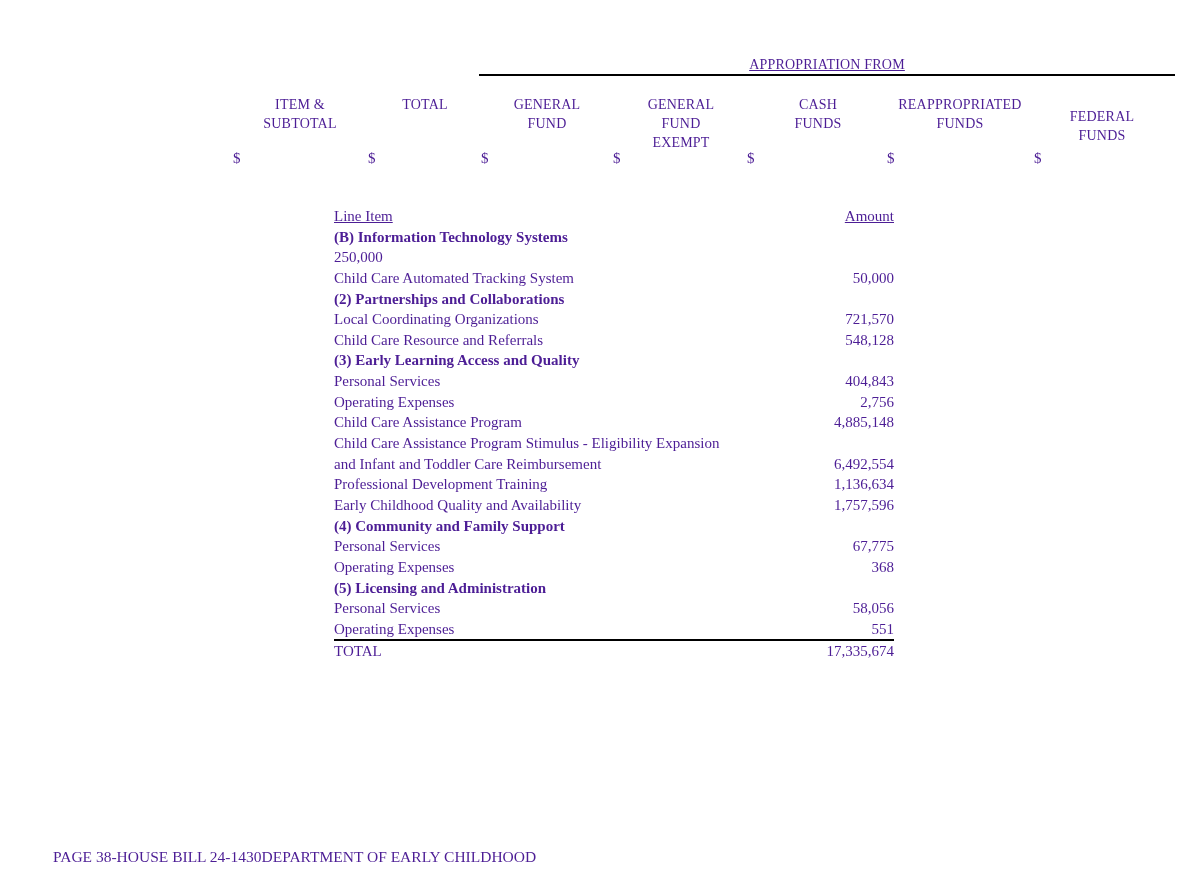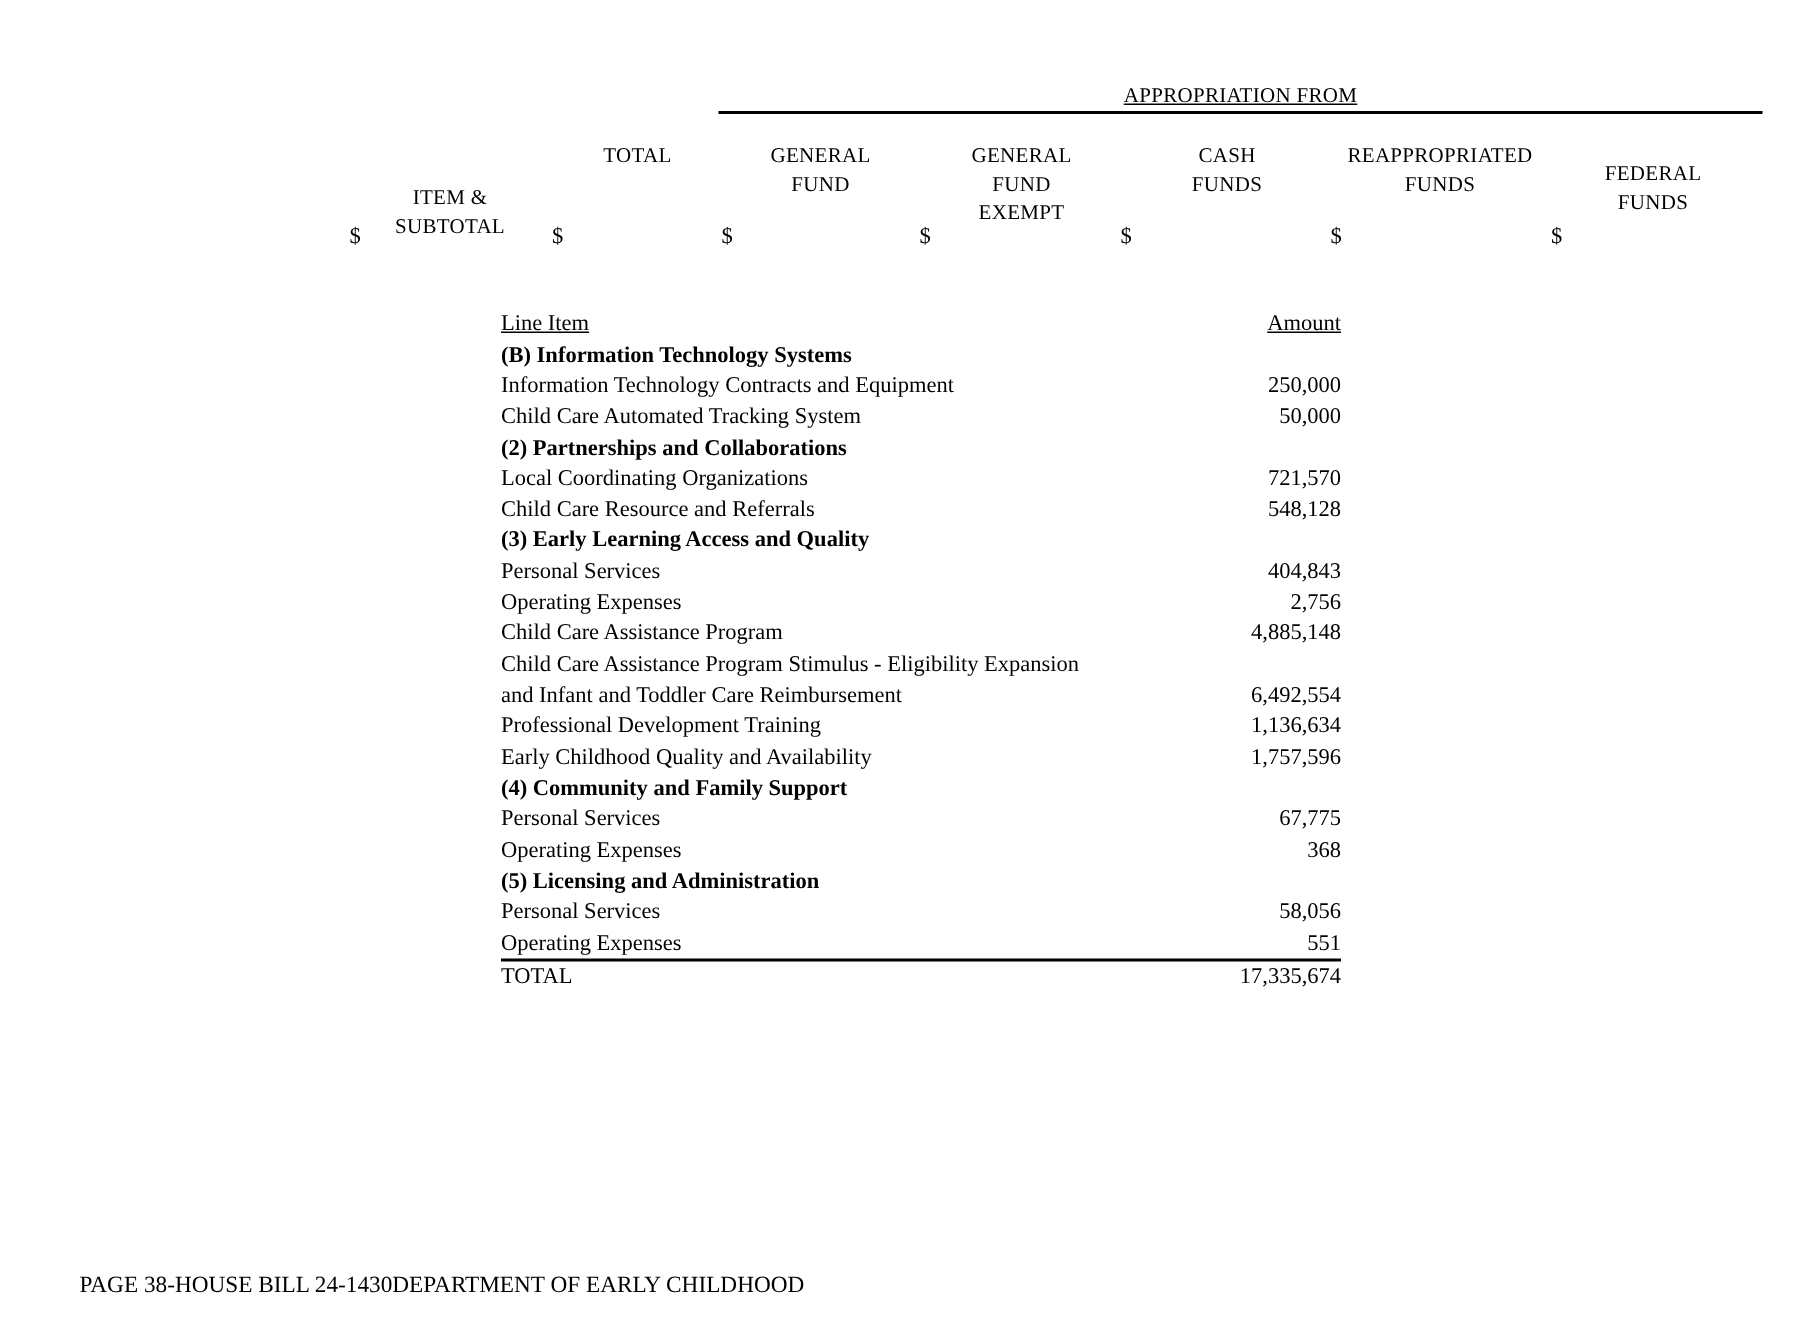--- a/index.html
+++ b/index.html
@@ -1,21 +1,21 @@
 <!DOCTYPE html>
 <html><head>
 <meta charset="utf-8">
 <style>
   html, body { margin: 0; padding: 0; background: #fff; }
   .page {
     position: relative;
     width: 1200px;
     height: 879px;
     background: #ffffff;
-    color: #000000;
+    color: #4c1d95;
     font-family: "Liberation Serif", "DejaVu Serif", serif;
     overflow: hidden;
   }
 
   
   .approp-title {
     position: absolute;
     top: 57px;
     left: 479px;
     width: 696px;
@@ -35,21 +35,21 @@
   .hcol {
     position: absolute;
     top: 95px;
     transform: translateX(-50%);
     text-align: center;
     white-space: pre-line;
     font-size: 14px;
     line-height: 19px;
     letter-spacing: 0.2px;
   }
-  .hcol-0 { left: 300px; margin-top: 28px; }
+  .hcol-0 { left: 300px; }
   .hcol-1 { left: 425px; }
   .hcol-2 { left: 547px; }
   .hcol-3 { left: 681px; }
   .hcol-4 { left: 818px; }
   .hcol-5 { left: 960px; }
   .hcol-6 { left: 1102px; margin-top: 12px; }
   .dollar {
     position: absolute;
     top: 150px;
     font-size: 15px;
@@ -130,21 +130,20 @@
     <div class="lt-row lt-head">
       <span class="lt-label">Line Item</span>
       <span class="lt-amount">Amount</span>
     </div>
     <div>
         <div class="lt-row heading">
           <span class="lt-label">(B) Information Technology Systems</span>
           <span class="lt-amount"></span>
         </div>
         <div class="lt-row">
-          <span class="lt-label">Information Technology Contracts and Equipment</span>
           <span class="lt-amount">250,000</span>
         </div>
         <div class="lt-row">
           <span class="lt-label">Child Care Automated Tracking System</span>
           <span class="lt-amount">50,000</span>
         </div>
         <div class="lt-row heading">
           <span class="lt-label">(2) Partnerships and Collaborations</span>
           <span class="lt-amount"></span>
         </div>

